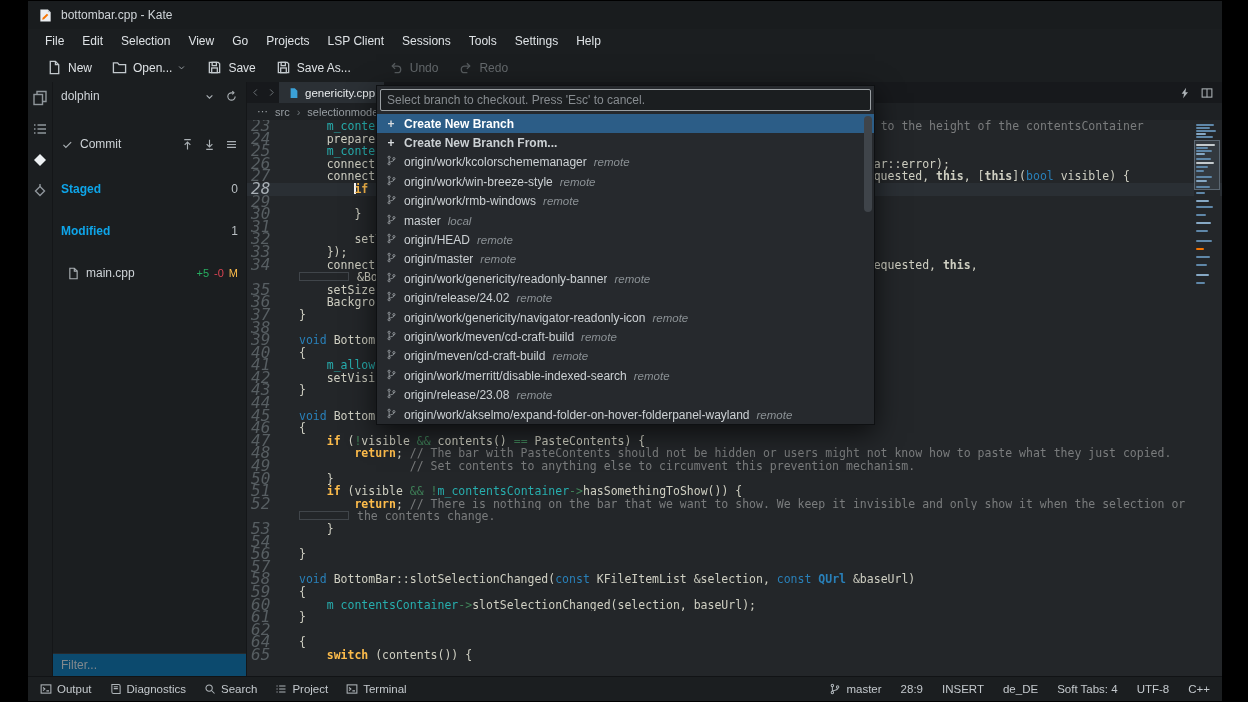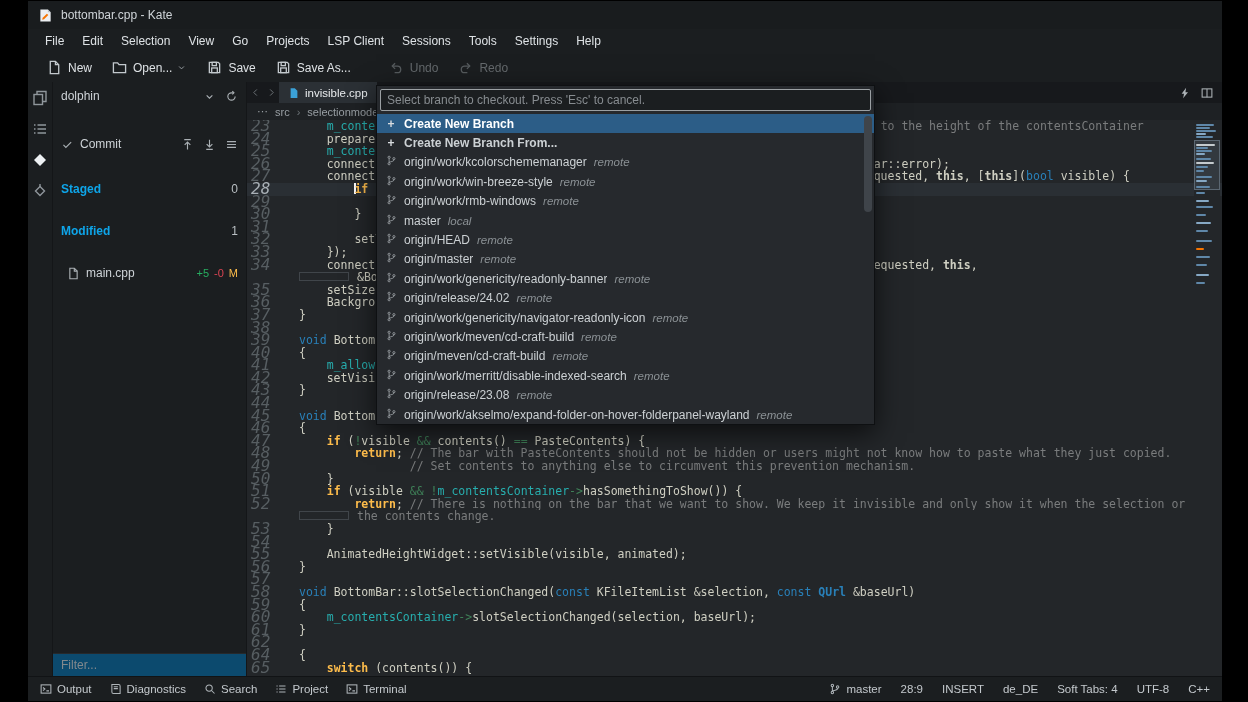--- a/index.html
+++ b/index.html
@@ -322,21 +322,21 @@
                 <path d="M6 3.5L10.5 8 6 12.5" fill="none" stroke="currentColor"></path>
               </svg>
             </span>
           </span>
         <span class="tab">
           <span data-icon="filedoc">
               <svg viewBox="0 0 16 16">
                 <path d="M3.5 1.5h5.5l3.5 3.5v9.5h-9z" fill="#3daee9" opacity="0.9"></path>
               </svg>
             </span>
-          <span class="tab-label">invisible.cpp</span>
+          <span class="tab-label">genericity.cpp</span>
         </span>
         <span class="tabbar-right">
           <span data-icon="bolt">
               <svg viewBox="0 0 16 16">
                 <path d="M9.5 1L3.5 9h3.2L5.5 15l6.5-8H8.6z" fill="currentColor"></path>
               </svg>
             </span>
           <span data-icon="split">
               <svg viewBox="0 0 16 16">
                 <rect x="1.5" y="2.5" width="13" height="11" fill="none" stroke="currentColor"></rect>
@@ -380,21 +380,20 @@
           <div class="crow"><span class="ln">46</span><span class="code"><span class="pl">{</span></span></div>
           <div class="crow"><span class="ln">47</span><span class="code"><span class="pl">    </span><span class="kw">if</span><span class="pl"> (</span><span class="op">!</span><span class="pl">visible </span><span class="op">&amp;&amp;</span><span class="pl"> contents() </span><span class="op">==</span><span class="pl"> PasteContents) {</span></span></div>
           <div class="crow"><span class="ln">48</span><span class="code"><span class="pl">        </span><span class="kw">return</span><span class="pl">; </span><span class="co">// The bar with PasteContents should not be hidden or users might not know how to paste what they just copied.</span></span></div>
           <div class="crow"><span class="ln">49</span><span class="code"><span class="pl">                </span><span class="co">// Set contents to anything else to circumvent this prevention mechanism.</span></span></div>
           <div class="crow"><span class="ln">50</span><span class="code"><span class="pl">    }</span></span></div>
           <div class="crow"><span class="ln">51</span><span class="code"><span class="pl">    </span><span class="kw">if</span><span class="pl"> (visible </span><span class="op">&amp;&amp;</span><span class="pl"> </span><span class="op">!</span><span class="me">m_contentsContainer</span><span class="op">-&gt;</span><span class="pl">hasSomethingToShow()) {</span></span></div>
           <div class="crow"><span class="ln">52</span><span class="code"><span class="pl">        </span><span class="kw">return</span><span class="pl">; </span><span class="co">// There is nothing on the bar that we want to show. We keep it invisible and only show it when the selection or</span></span></div>
           <div class="crow"><span class="ln"></span><span class="code"><span class="wrapbox"></span><span class="co">the contents change.</span></span></div>
           <div class="crow"><span class="ln">53</span><span class="code"><span class="pl">    }</span></span></div>
           <div class="crow"><span class="ln">54</span><span class="code"></span></div>
-          <div class="crow"><span class="ln">55</span><span class="code"><span class="pl">    AnimatedHeightWidget::setVisible(visible, animated);</span></span></div>
           <div class="crow"><span class="ln">56</span><span class="code"><span class="pl">}</span></span></div>
           <div class="crow"><span class="ln">57</span><span class="code"></span></div>
           <div class="crow"><span class="ln">58</span><span class="code"><span class="ty">void</span><span class="pl"> BottomBar::slotSelectionChanged(</span><span class="ty">const</span><span class="pl"> KFileItemList &amp;selection, </span><span class="ty">const</span><span class="pl"> </span><span class="cl">QUrl</span><span class="pl"> &amp;baseUrl)</span></span></div>
           <div class="crow"><span class="ln">59</span><span class="code"><span class="pl">{</span></span></div>
           <div class="crow"><span class="ln">60</span><span class="code"><span class="pl">    </span><span class="me">m_contentsContainer</span><span class="op">-&gt;</span><span class="pl">slotSelectionChanged(selection, baseUrl);</span></span></div>
           <div class="crow"><span class="ln">61</span><span class="code"><span class="pl">}</span></span></div>
           <div class="crow"><span class="ln">62</span><span class="code"></span></div>
           <div class="crow"><span class="ln">64</span><span class="code"><span class="pl">{</span></span></div>
           <div class="crow"><span class="ln">65</span><span class="code"><span class="pl">    </span><span class="kw">switch</span><span class="pl"> (contents()) {</span></span></div>
         </div>

